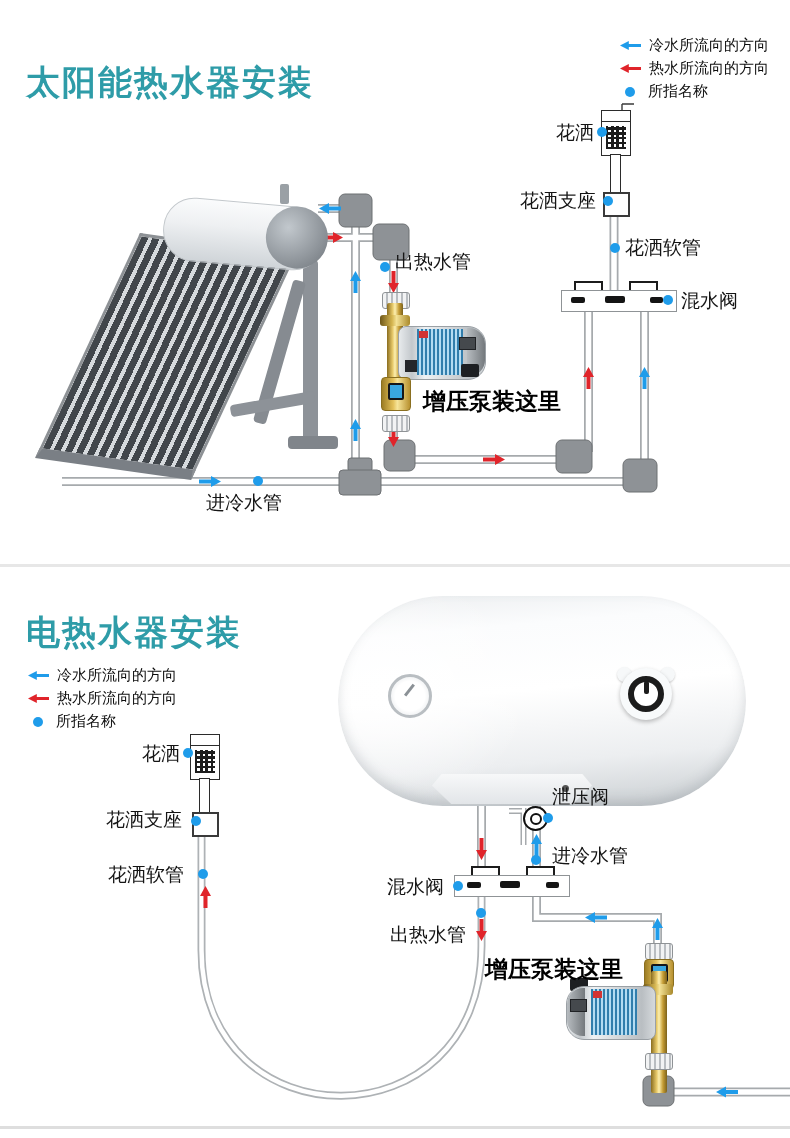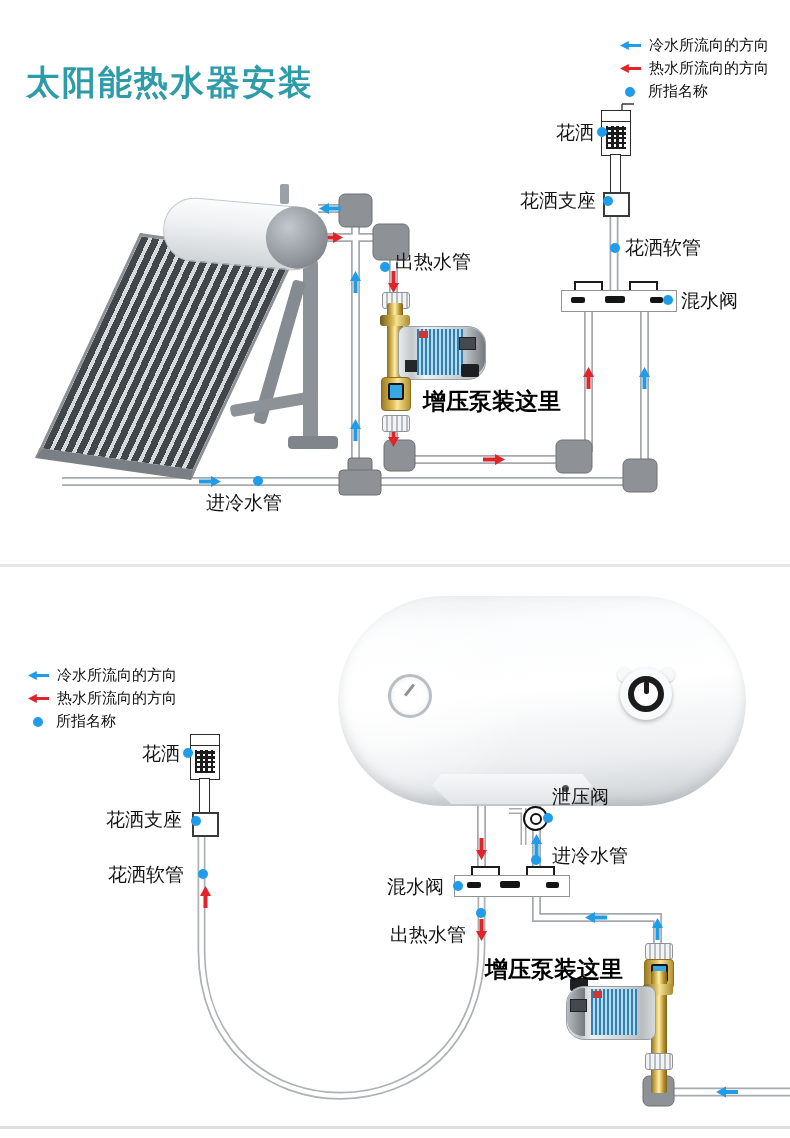--- a/index.html
+++ b/index.html
@@ -238,20 +238,21 @@
   <div class="lbl" style="left:556px;top:122px;">花洒</div>
   <div class="lbl" style="left:520px;top:190px;">花洒支座</div>
   <div class="lbl" style="left:625px;top:237px;">花洒软管</div>
   <div class="lbl" style="left:681px;top:290px;">混水阀</div>
   <div class="lbl" style="left:395px;top:251px;">出热水管</div>
   <div class="lbl lbl-b" style="left:423px;top:388px;">增压泵装这里</div>
   <div class="lbl" style="left:206px;top:492px;">进冷水管</div>
 
   <div class="divider" style="top:564px;"></div>
 
+  <div class="sec-title" style="left:26px;top:610px;">电热水器安装</div>
 
   <div class="legend" style="left:28px;top:666px;">
     <div class="legend-row">
       <span class="leg-arrow cold"></span>
       <span>冷水所流向的方向</span>
     </div>
     <div class="legend-row">
       <span class="leg-arrow hot"></span>
       <span>热水所流向的方向</span>
     </div>

